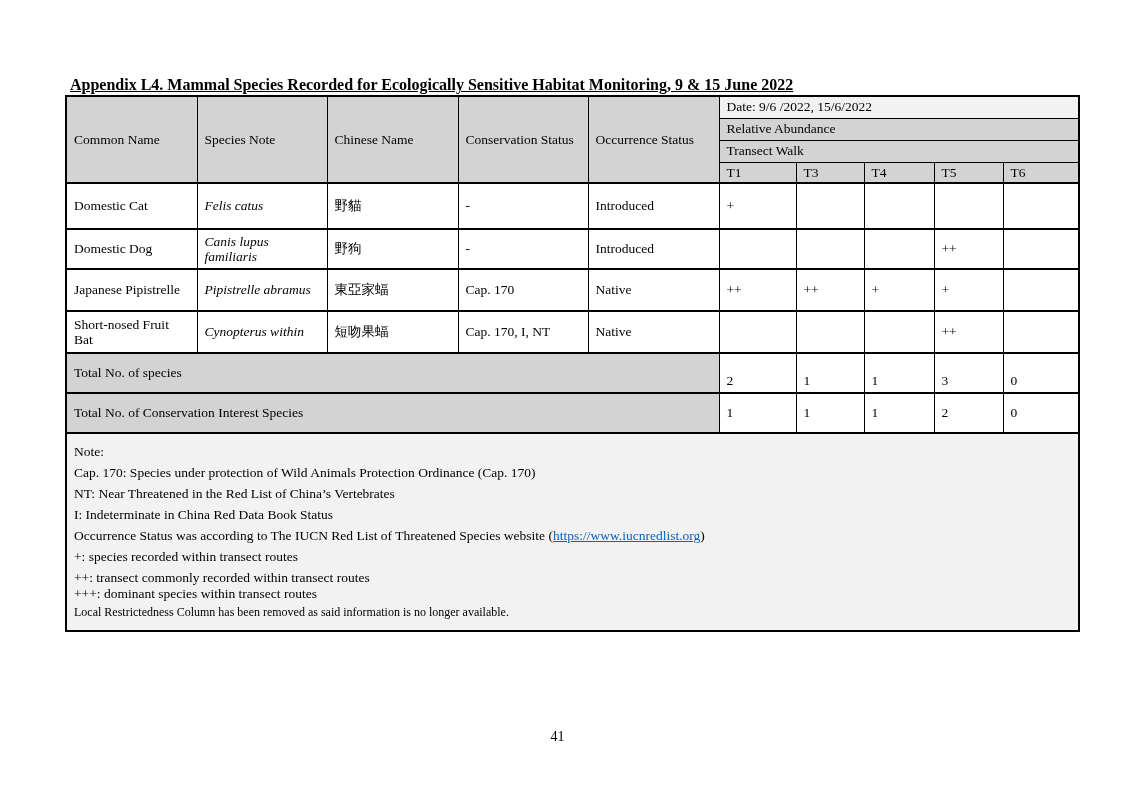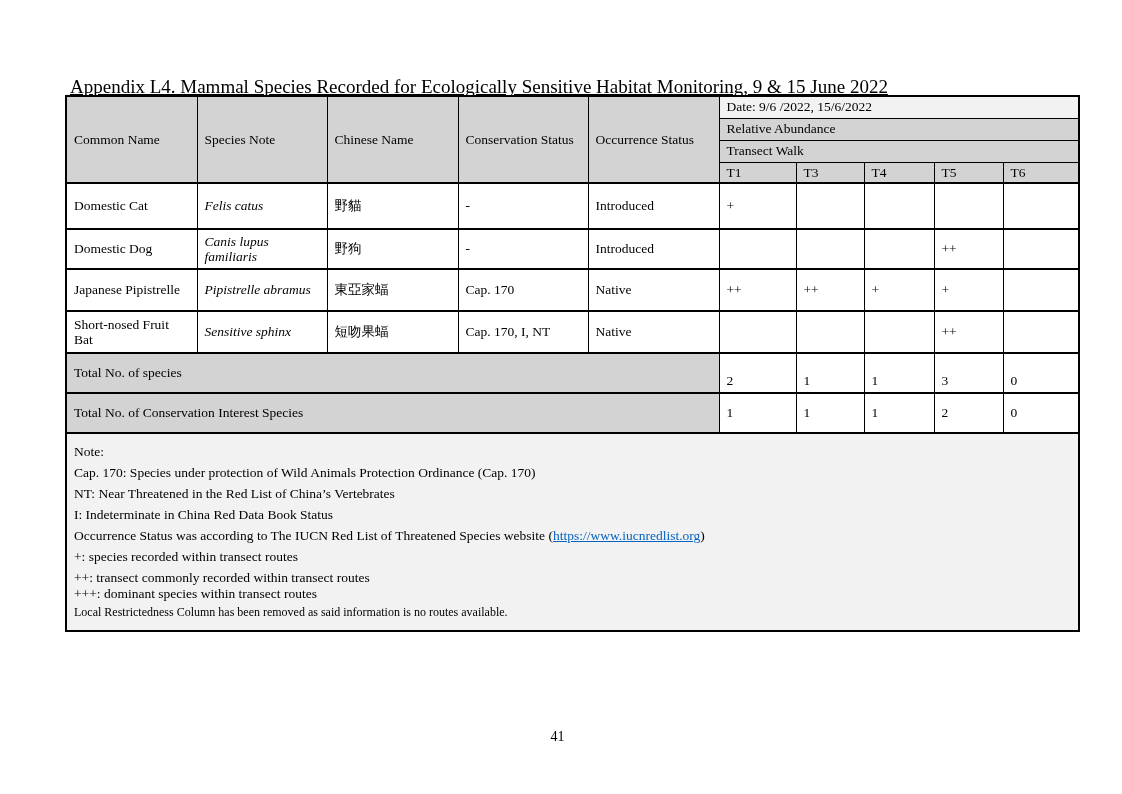--- a/index.html
+++ b/index.html
@@ -15,22 +15,22 @@
     background:#ffffff;
     font-family:"Liberation Serif","DejaVu Serif",serif;
     color:var(--text-color);
     position:relative;
     overflow:hidden;
   }
   .doc-title{
     position:absolute;
     left:70px;
     top:76px;
-    font-size:19px;
-    font-weight:normal;
+    font-size:16px;
+    font-weight:bold;
     text-decoration:underline;
     white-space:nowrap;
   }
   table.species-table{
     position:absolute;
     left:65px;
     top:95px;
     width:1013px;
     border-collapse:collapse;
     table-layout:fixed;
@@ -168,21 +168,21 @@
       <td>Native</td>
       <td class="t-col">++</td>
       <td class="t-col">++</td>
       <td class="t-col">+</td>
       <td class="t-col">+</td>
       <td class="t-col"></td>
     </tr>
 
     <tr class="species-row r4">
       <td>Short-nosed Fruit Bat</td>
-      <td class="italic">Sensitive sphinx</td>
+      <td class="italic">Cynopterus within</td>
       <td>短吻果蝠</td>
       <td class="va-top">Cap. 170, I, NT</td>
       <td>Native</td>
       <td class="t-col"></td>
       <td class="t-col"></td>
       <td class="t-col"></td>
       <td class="t-col">++</td>
       <td class="t-col"></td>
     </tr>
 
@@ -207,19 +207,19 @@
     <tr class="r-notes">
       <td class="notes-cell" colspan="10">
         <div class="note-line">Note:</div>
         <div class="note-line">Cap. 170: Species under protection of Wild Animals Protection Ordinance (Cap. 170)</div>
         <div class="note-line">NT: Near Threatened in the Red List of China’s Vertebrates</div>
         <div class="note-line">I: Indeterminate in China Red Data Book Status</div>
         <div class="note-line"><span>Occurrence Status was according to The IUCN Red List of Threatened Species website (</span><a class="doc-link">https://www.iucnredlist.org</a><span>)</span></div>
         <div class="note-line">+: species recorded within transect routes</div>
         <div class="note-line tight">++: transect commonly recorded within transect routes</div>
         <div class="note-line tight2">+++: dominant species within transect routes</div>
-        <div class="note-line small">Local Restrictedness Column has been removed as said information is no routes available.</div>
+        <div class="note-line small">Local Restrictedness Column has been removed as said information is no longer available.</div>
       </td>
     </tr>
   </tbody>
 </table>
 
 <div class="page-number">41</div>
 
 </body></html>

